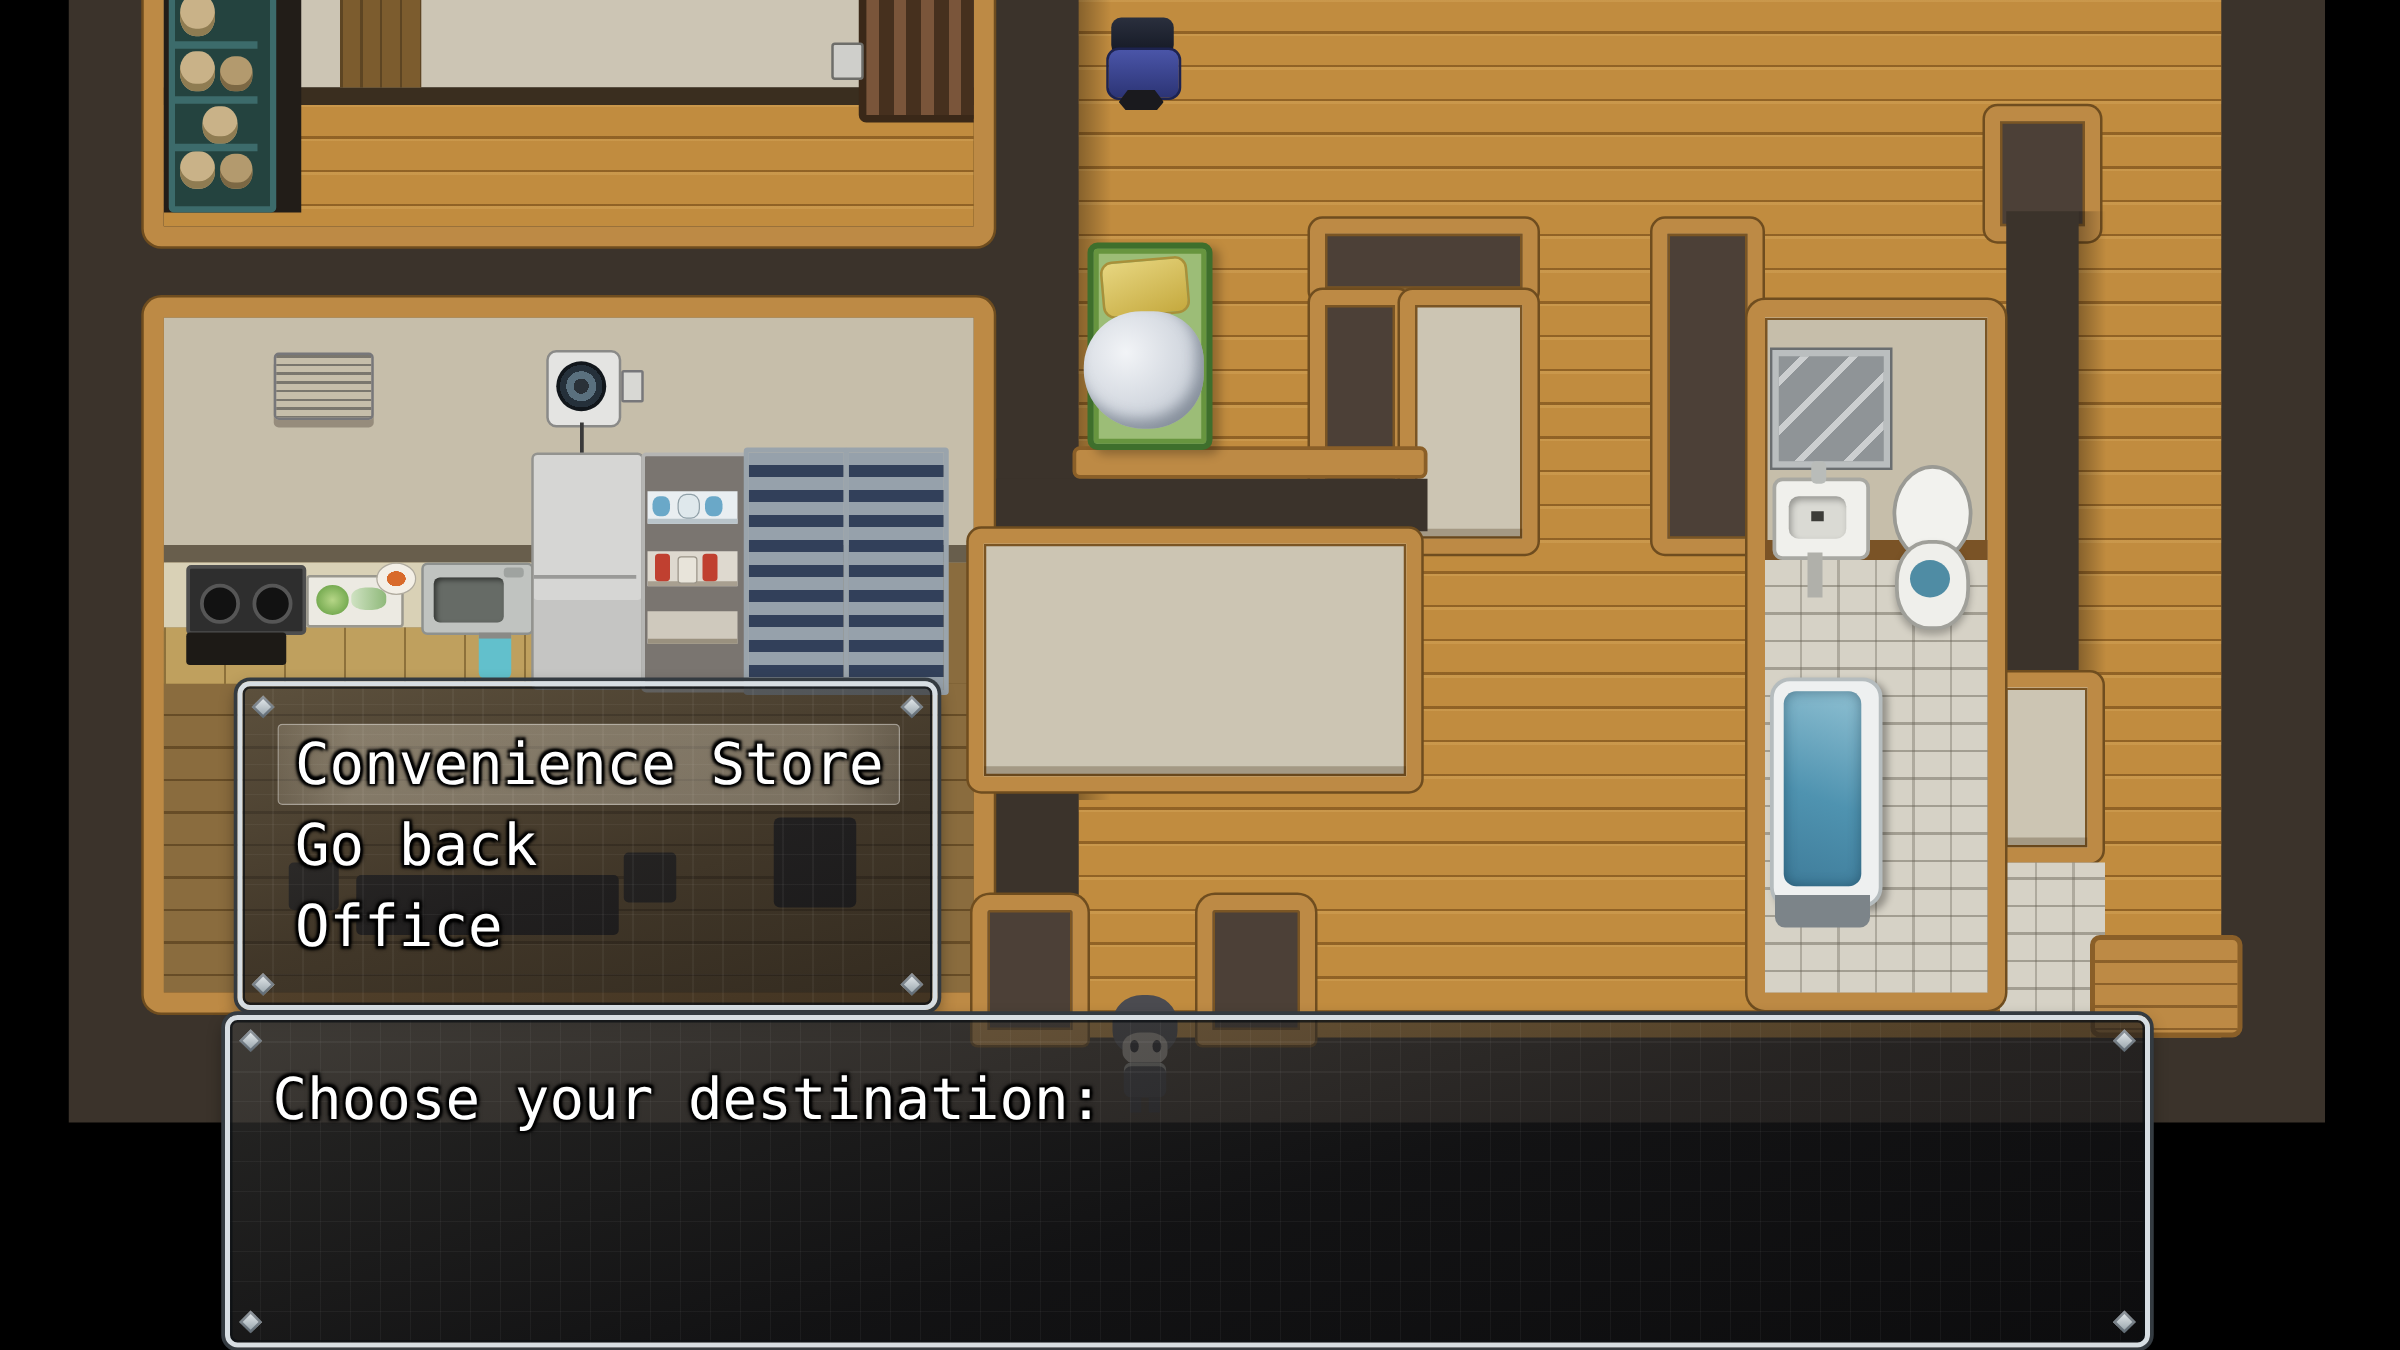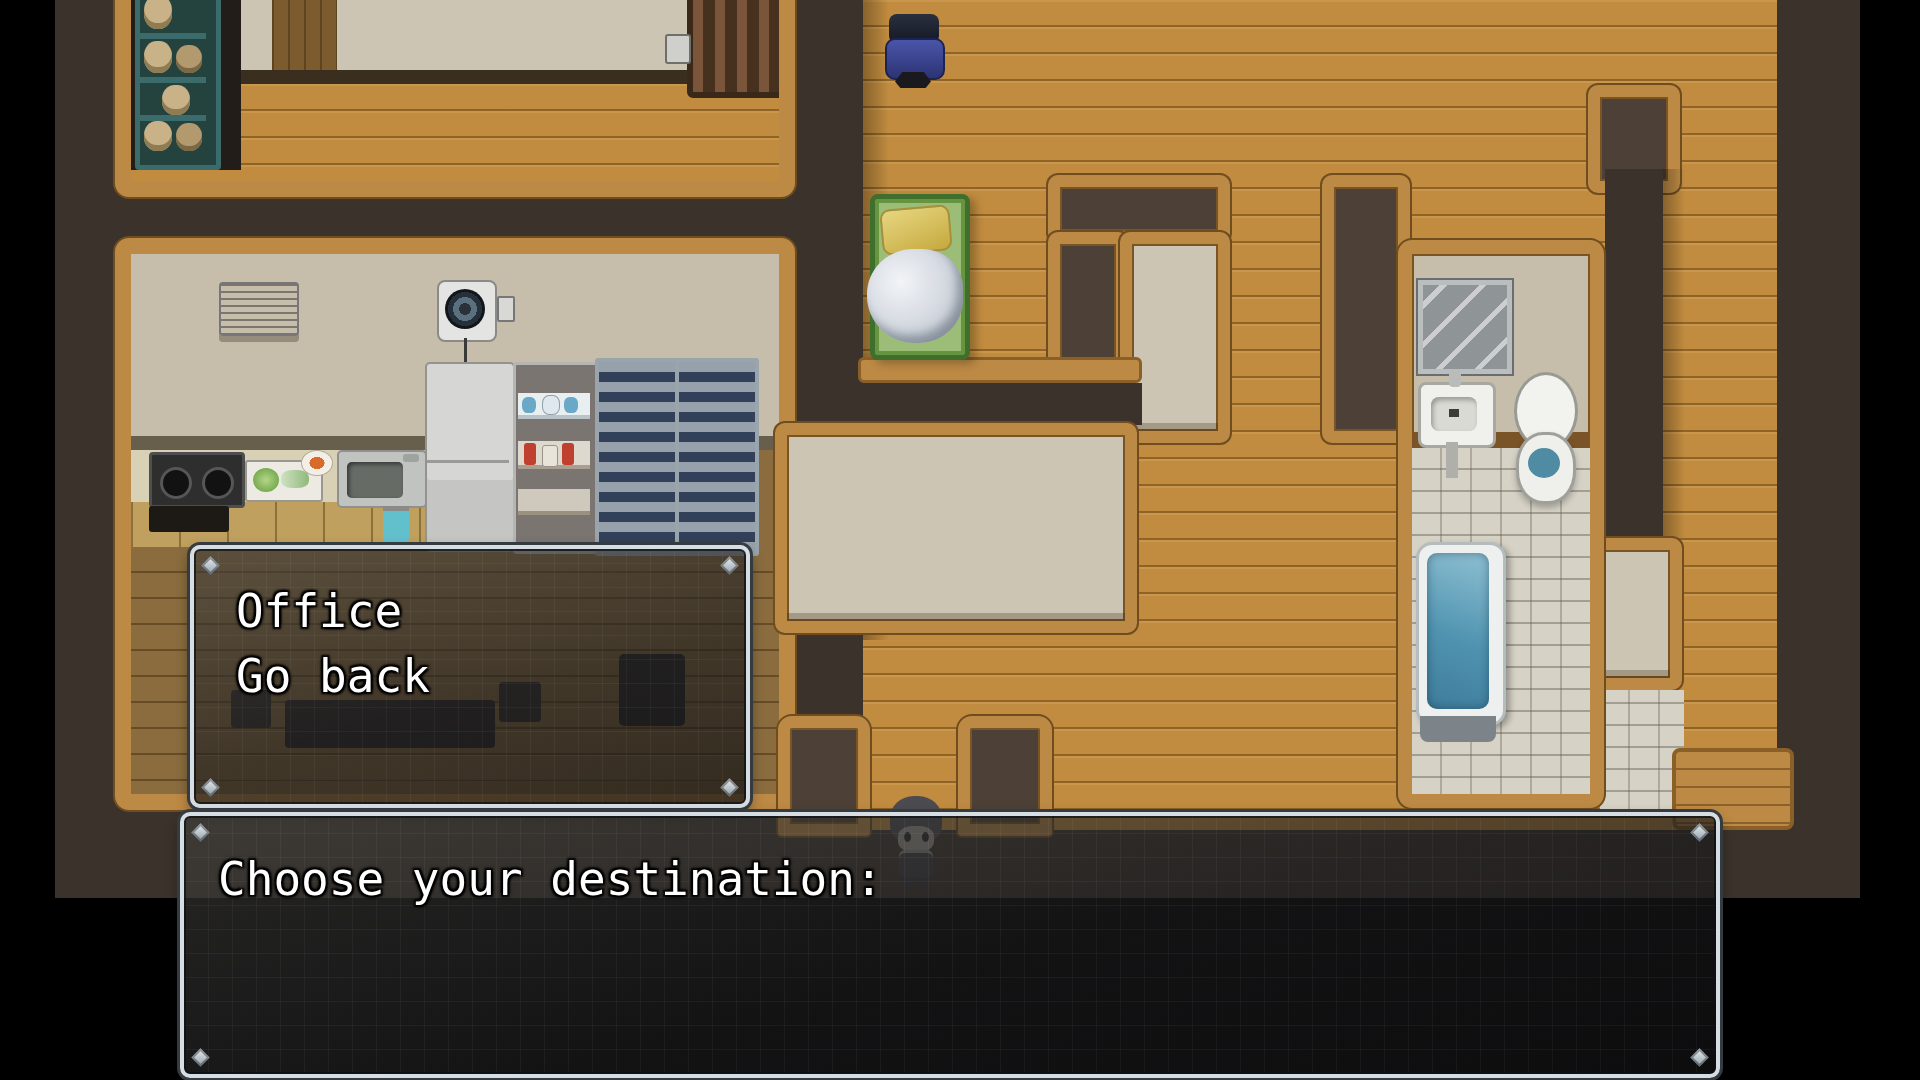--- a/index.html
+++ b/index.html
@@ -195,22 +195,23 @@
     <div class="abs" style="left:16px;top:84px;width:9px;height:12px;background:#35353a;"></div>
     <div class="abs" style="left:31px;top:84px;width:9px;height:12px;background:#35353a;"></div>
   </div>
 
   <div class="abs win" style="left:190px;top:545px;width:552px;height:255px;">
     <span class="diamond d-tl"></span>
     <span class="diamond d-tr"></span>
     <span class="diamond d-bl"></span>
     <span class="diamond d-br"></span>
     <div class="abs" style="left:28px;top:30px;width:498px;">
+      <div class="choice-item game-text selected">Convenience Store</div>
+      <div class="choice-item game-text">Go back</div>
       <div class="choice-item game-text">Office</div>
-      <div class="choice-item game-text">Go back</div>
     </div>
   </div>
 
   <div class="abs win" style="left:180px;top:812px;width:1532px;height:258px;">
     <span class="diamond d-tl"></span>
     <span class="diamond d-tr"></span>
     <span class="diamond d-bl"></span>
     <span class="diamond d-br"></span>
     <div class="abs game-text" style="left:34px;top:36px;white-space:nowrap;">Choose your destination:</div>
   </div>

